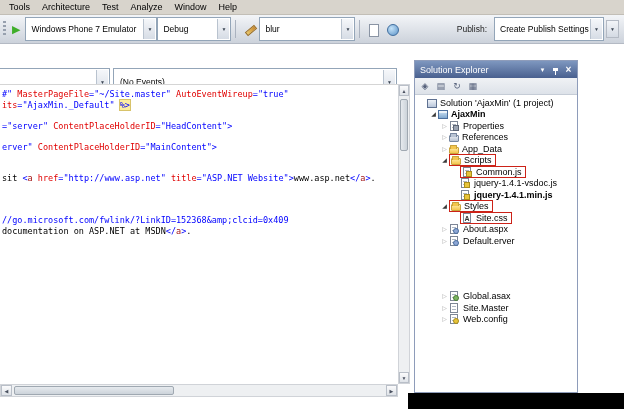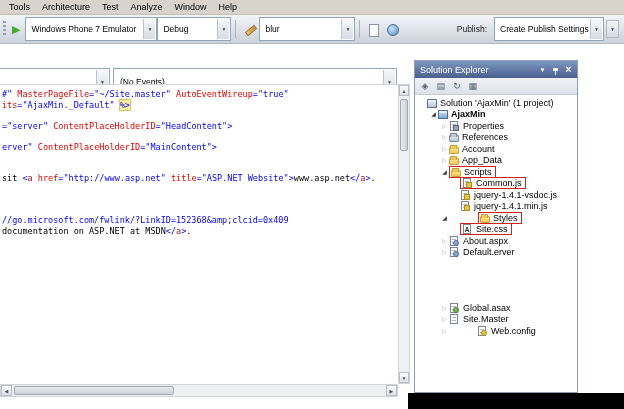--- a/index.html
+++ b/index.html
@@ -242,27 +242,20 @@
           <span class="arrow">▷</span>
           <span class="node">
             <span class="ico ico-references-folder"></span>
             <span class="lbl">References</span>
           </span>
         </div>
         <div class="tree-row" style="padding-left: 25px;">
           <span class="arrow">▷</span>
           <span class="node">
             <span class="ico ico-folder"></span>
-            <span class="lbl">Account</span>
-          </span>
-        </div>
-        <div class="tree-row" style="padding-left: 25px;">
-          <span class="arrow">▷</span>
-          <span class="node">
-            <span class="ico ico-folder"></span>
             <span class="lbl">App_Data</span>
           </span>
         </div>
         <div class="tree-row" style="padding-left: 25px;">
           <span class="arrow exp">◢</span>
           <span class="node hl-wrap">
             <span class="ico ico-folder"></span>
             <span class="lbl">Scripts</span>
           </span>
         </div>
@@ -273,28 +266,28 @@
             <span class="lbl">Common.js</span>
           </span>
         </div>
         <div class="tree-row" style="padding-left: 36px;">
           <span class="arrow"></span>
           <span class="node">
             <span class="ico ico-page ico-js"></span>
             <span class="lbl">jquery-1.4.1-vsdoc.js</span>
           </span>
         </div>
-        <div class="tree-row" style="padding-left: 36px;">
+        <div class="tree-row" style="padding-left: 36px; font-weight: bold;">
           <span class="arrow"></span>
           <span class="node">
             <span class="ico ico-page ico-js"></span>
             <span class="lbl">jquery-1.4.1.min.js</span>
           </span>
         </div>
-        <div class="tree-row" style="padding-left: 25px; gap: 29px;">
+        <div class="tree-row" style="padding-left: 25px;">
           <span class="arrow exp">◢</span>
           <span class="node hl-wrap">
             <span class="ico ico-folder"></span>
             <span class="lbl">Styles</span>
           </span>
         </div>
         <div class="tree-row" style="padding-left: 36px;">
           <span class="arrow"></span>
           <span class="node hl-wrap">
             <span class="ico ico-page ico-css">A</span>
@@ -322,21 +315,21 @@
             <span class="lbl">Global.asax</span>
           </span>
         </div>
         <div class="tree-row" style="padding-left: 25px;">
           <span class="arrow">▷</span>
           <span class="node">
             <span class="ico ico-page ico-page"></span>
             <span class="lbl">Site.Master</span>
           </span>
         </div>
-        <div class="tree-row" style="padding-left: 25px; gap: 28px;">
+        <div class="tree-row" style="padding-left: 25px;">
           <span class="arrow">▷</span>
           <span class="node">
             <span class="ico ico-page ico-config"></span>
             <span class="lbl">Web.config</span>
           </span>
         </div>
       </div>
   </div>
 
   <div class="black-strip"></div>

